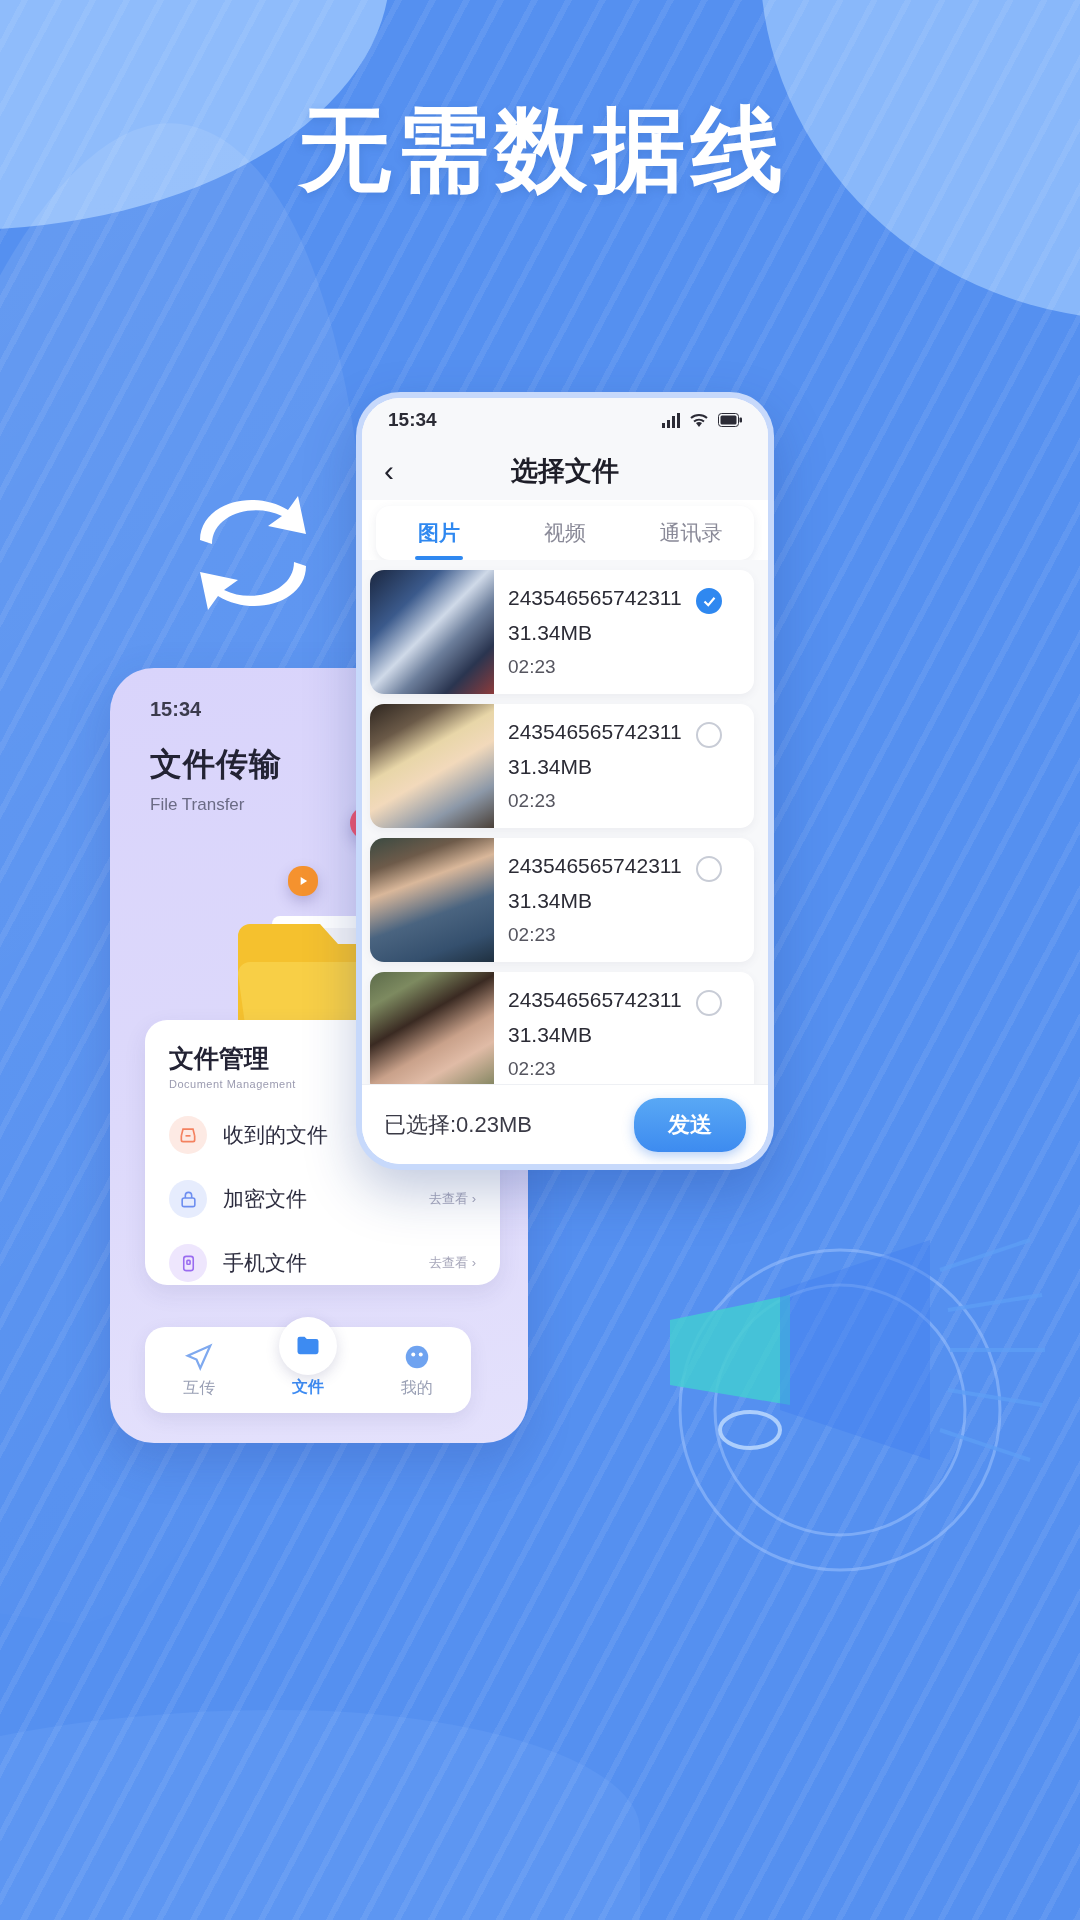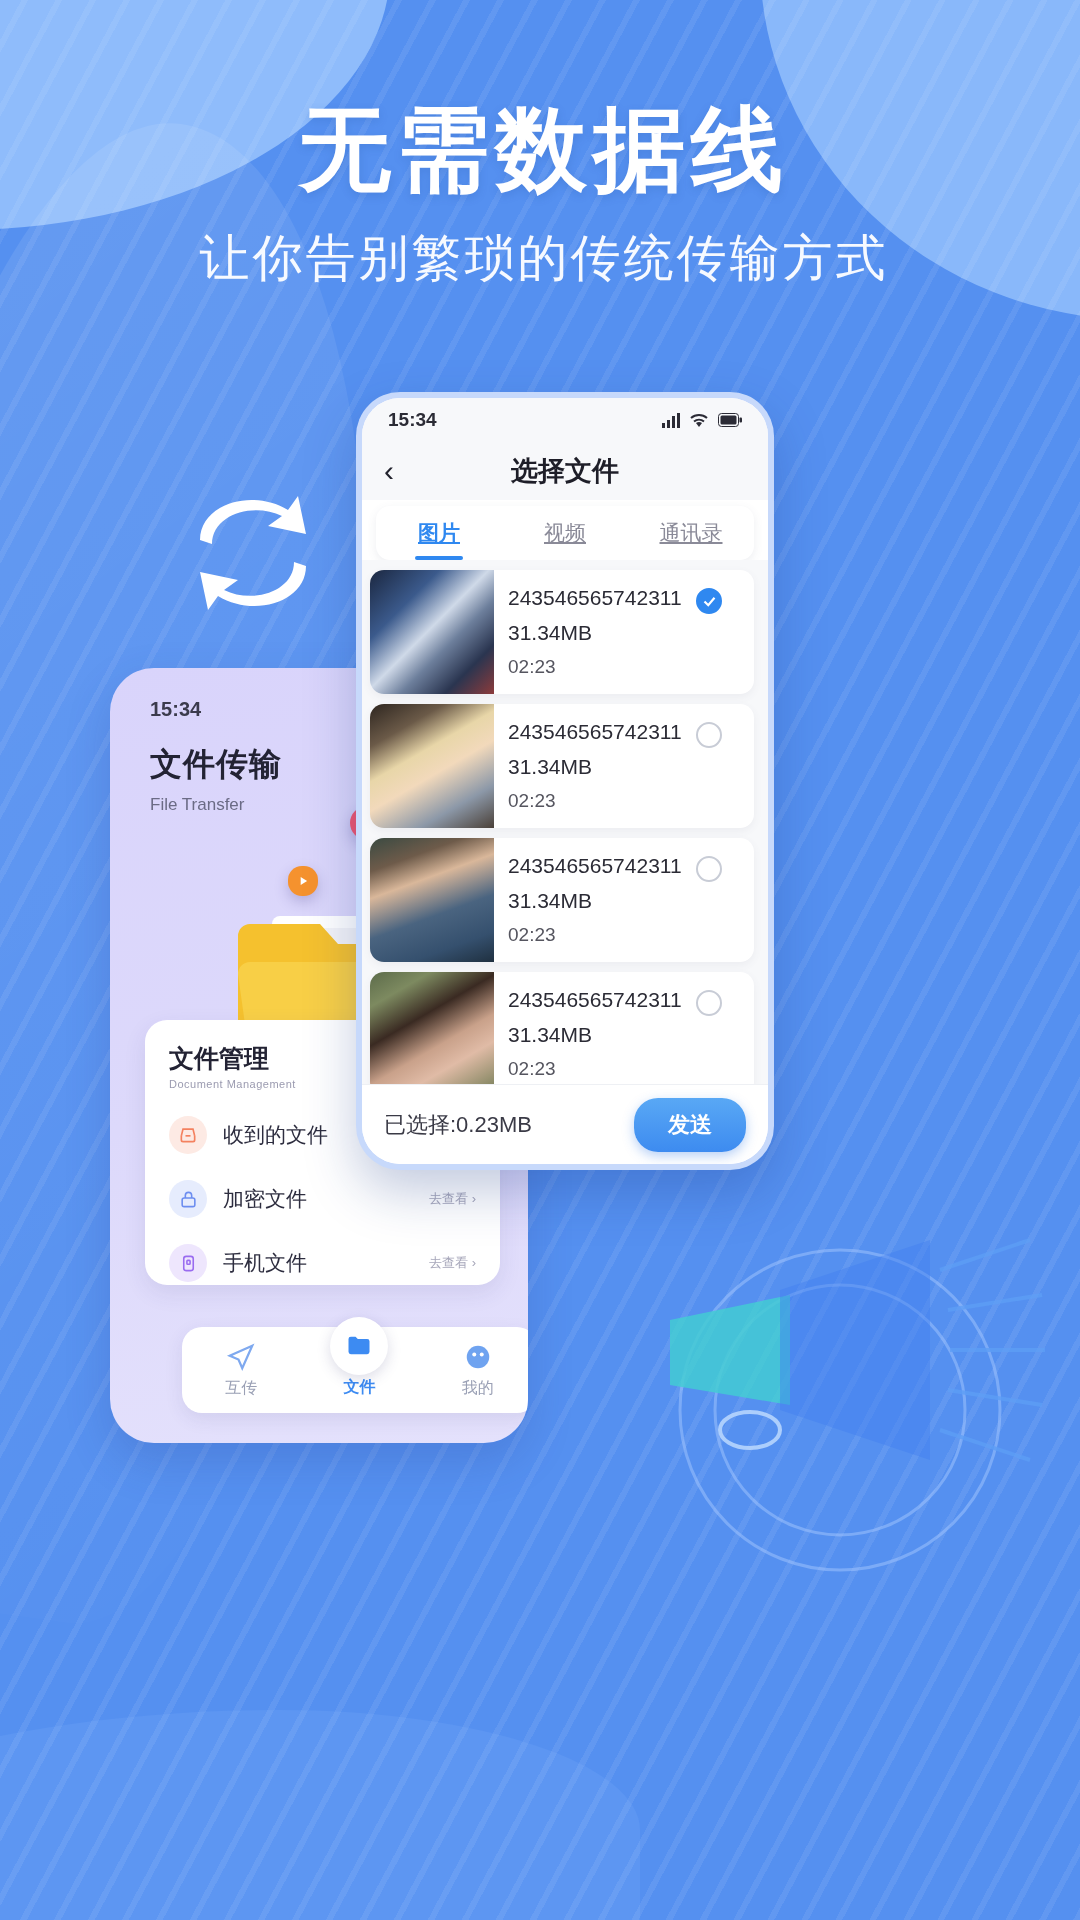--- a/index.html
+++ b/index.html
@@ -109,24 +109,23 @@
     width:38px; height:38px; border-radius:50%;
     display:flex; align-items:center; justify-content:center;
     margin-right:16px; flex:0 0 auto;
   }
   .fm-label { font-size:21px; color:#2d2d3f; flex:1; }
   .fm-more { font-size:13px; color:#a7a7ba; }
 
   
   #pb-nav {
     position:absolute; left:35px; bottom:30px;
-    width:355px; height:86px; background:#fff; border-radius:20px;
+    width:326px; height:86px; background:#fff; border-radius:20px;
     display:flex; align-items:center;
     box-shadow:0 6px 18px rgba(60,60,120,.10);
-    margin-left:37px;
   }
   .nav-item { flex:1; text-align:center; position:relative; }
   .nav-label { font-size:16px; margin-top:2px; display:block; color:#9aa0b5; }
   .nav-item.active .nav-label { color:#3d8bf2; font-weight:bold; }
   .nav-fab {
     position:absolute; left:50%; top:-26px; transform:translateX(-50%);
     width:58px; height:58px; border-radius:50%;
     background:#fff; box-shadow:0 4px 14px rgba(60,60,120,.18);
     display:flex; align-items:center; justify-content:center;
   }
@@ -158,21 +157,21 @@
   .pf-back { font-size:30px; color:#23232e; line-height:1; width:40px; }
   .pf-title {
     position:absolute; left:0; right:0; text-align:center;
     font-size:27px; font-weight:bold; color:#1e1e28; pointer-events:none;
   }
   .pf-tabs {
     margin:6px 14px 0 14px; height:54px; background:#fff;
     border-radius:14px; display:flex; align-items:center;
     box-shadow:0 3px 10px rgba(80,90,120,.10);
   }
-  .pf-tab { flex:1; text-align:center; font-size:21px; color:#8a8a98; position:relative;text-decoration:underline; }
+  .pf-tab { flex:1; text-align:center; font-size:21px; color:#8a8a98; position:relative; }
   .pf-tab.active { color:#2f88f0; font-weight:bold; }
   .pf-tab.active::after {
     content:""; position:absolute; left:50%; transform:translateX(-50%);
     bottom:-13px; width:48px; height:4px; background:#2f88f0; border-radius:2px;
   }
   .pf-list { flex:1; overflow:hidden; padding:10px 14px 0 8px; background:#f7f8fa; }
   .file-row {
     background:#fff; border-radius:14px; height:124px;
     display:flex; align-items:center; margin-bottom:10px;
     box-shadow:0 3px 9px rgba(80,90,120,.07);
@@ -225,21 +224,20 @@
       <line x1="318" y1="110" x2="412" y2="95"></line>
       <line x1="320" y1="150" x2="415" y2="150"></line>
       <line x1="318" y1="190" x2="412" y2="205"></line>
       <line x1="310" y1="230" x2="400" y2="260"></line>
     </g>
   </svg>
 </div>
 
 <div id="headline">
   <div class="title">无需数据线</div>
-  <div class="subtitle">让你告别繁琐的传统传输方式</div>
 </div>
 
 <svg id="swap-icon" viewBox="0 0 150 150">
   <path d="M22 62 C22 26, 74 10, 110 32 L120 18 L128 56 L90 48 L104 38 C76 24, 34 36, 34 66 Z" fill="#ffffff"></path>
   <path d="M128 88 C128 124, 76 140, 40 118 L30 132 L22 94 L60 102 L46 112 C74 126, 116 114, 116 84 Z" fill="#ffffff"></path>
 </svg>
 
 <div id="phone-back">
   <div class="pb-status">15:34</div>
   <div class="pb-title">文件传输</div>

